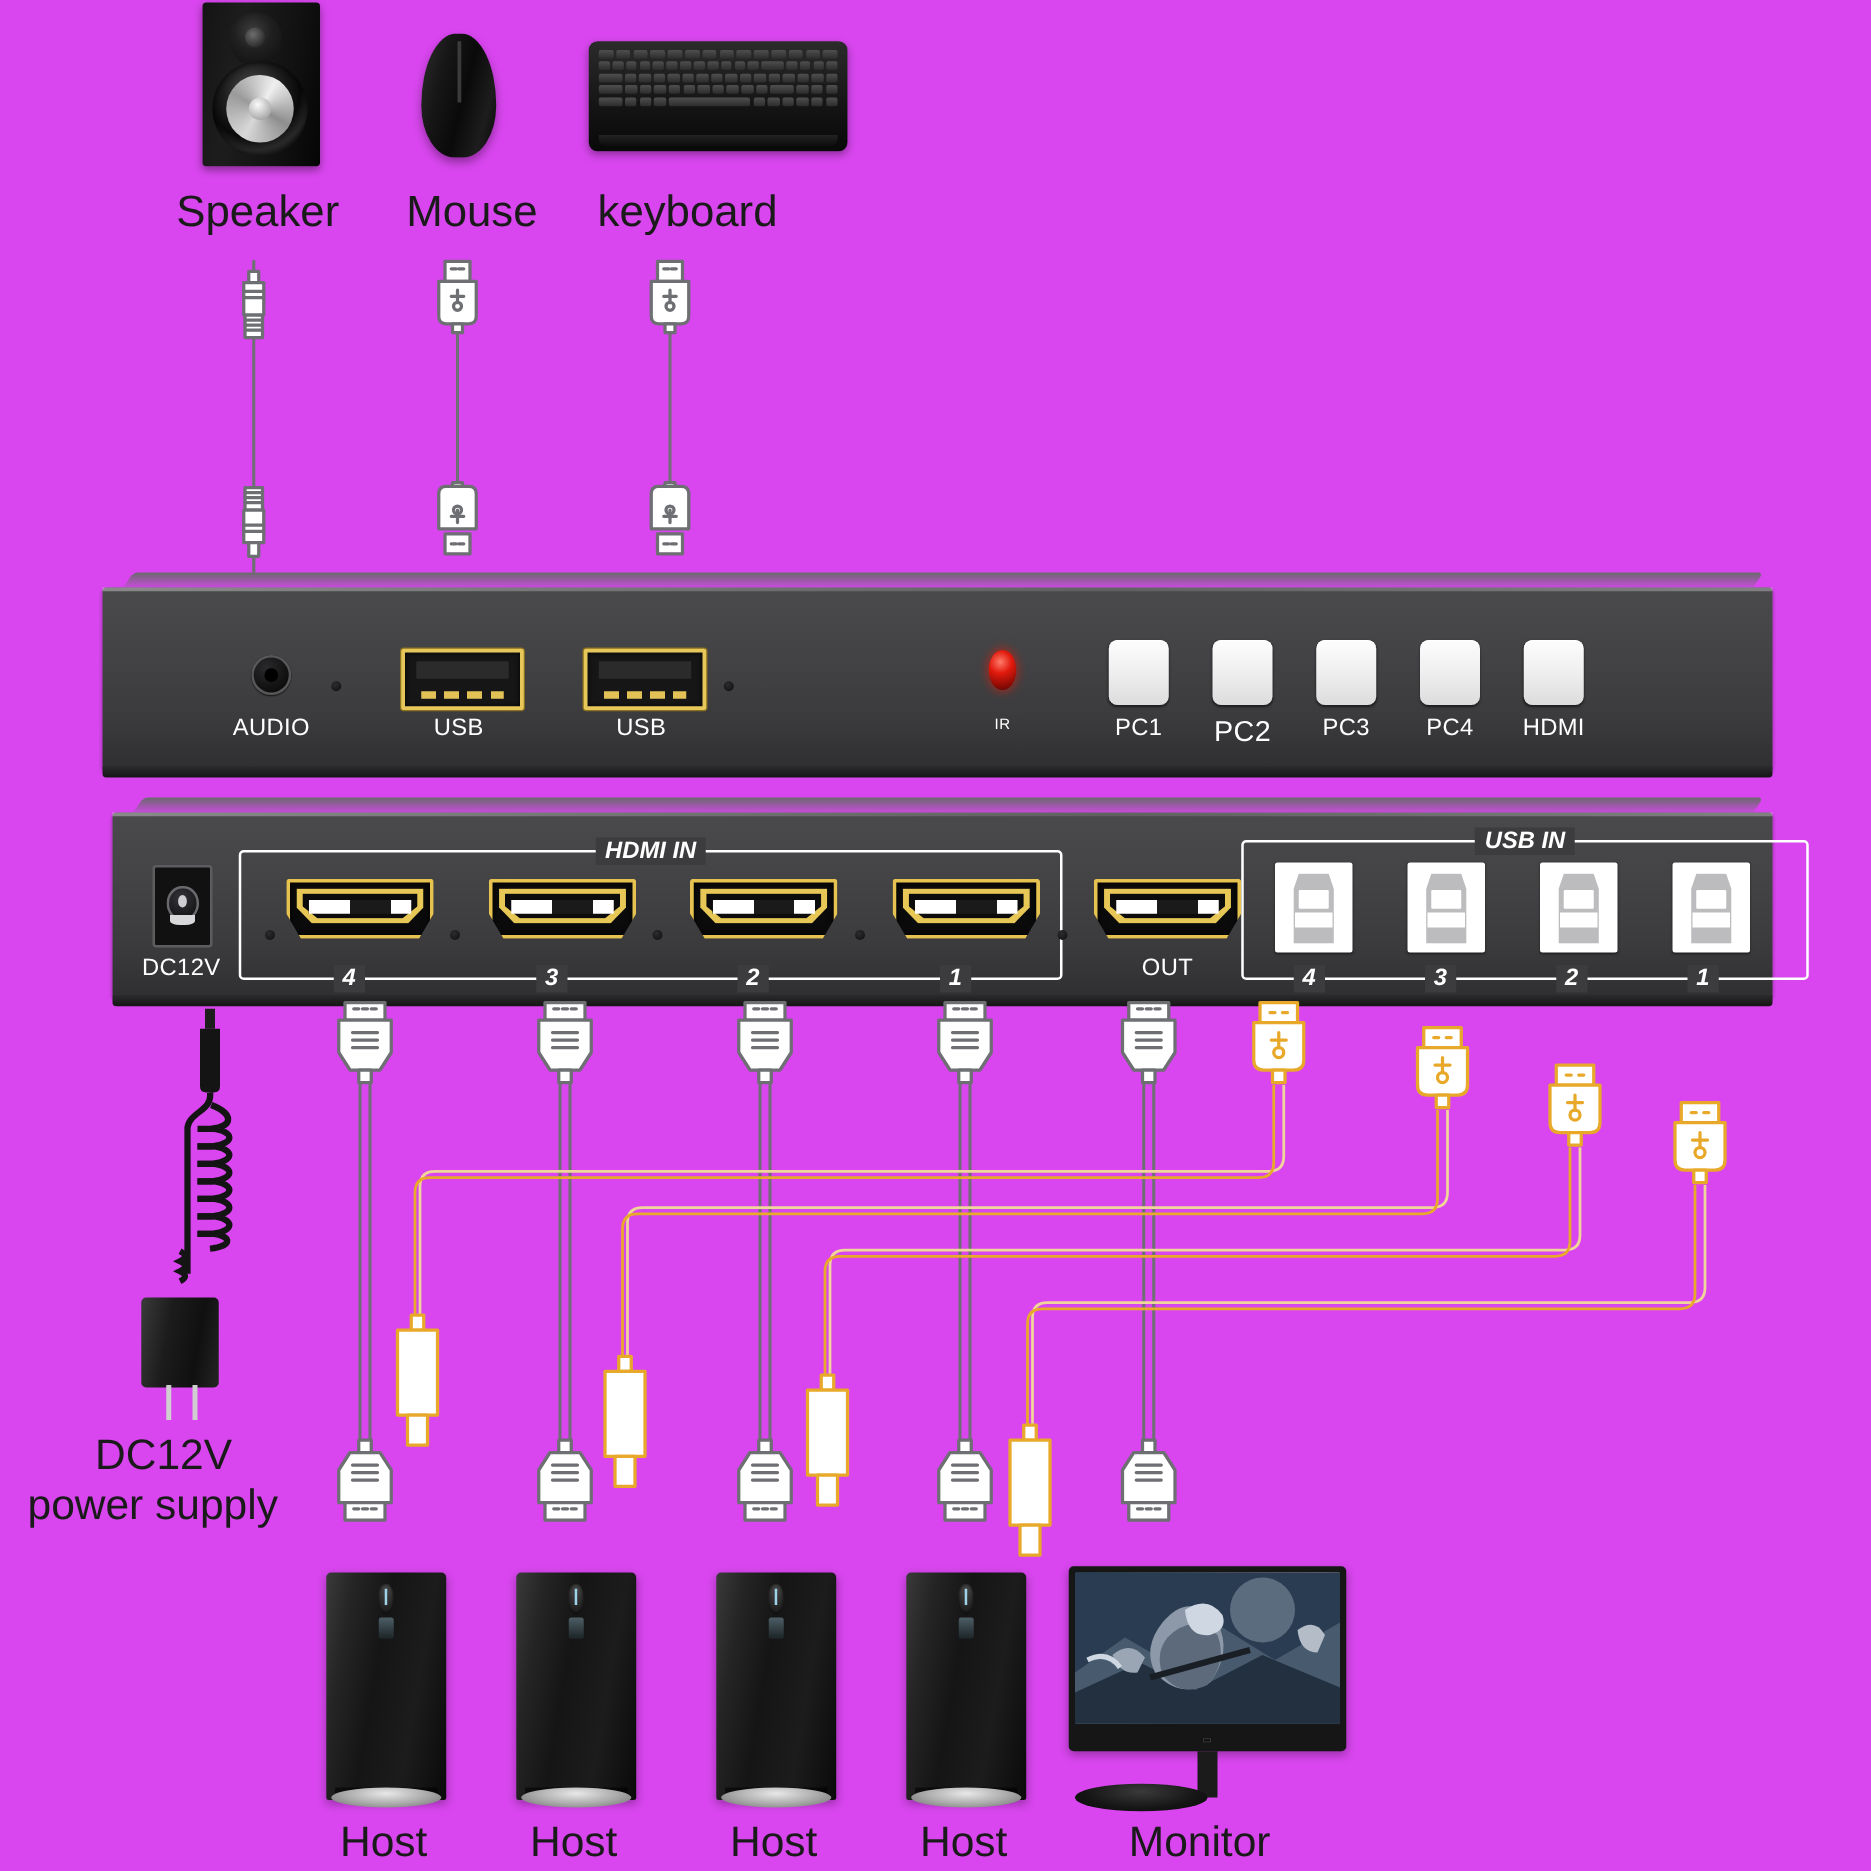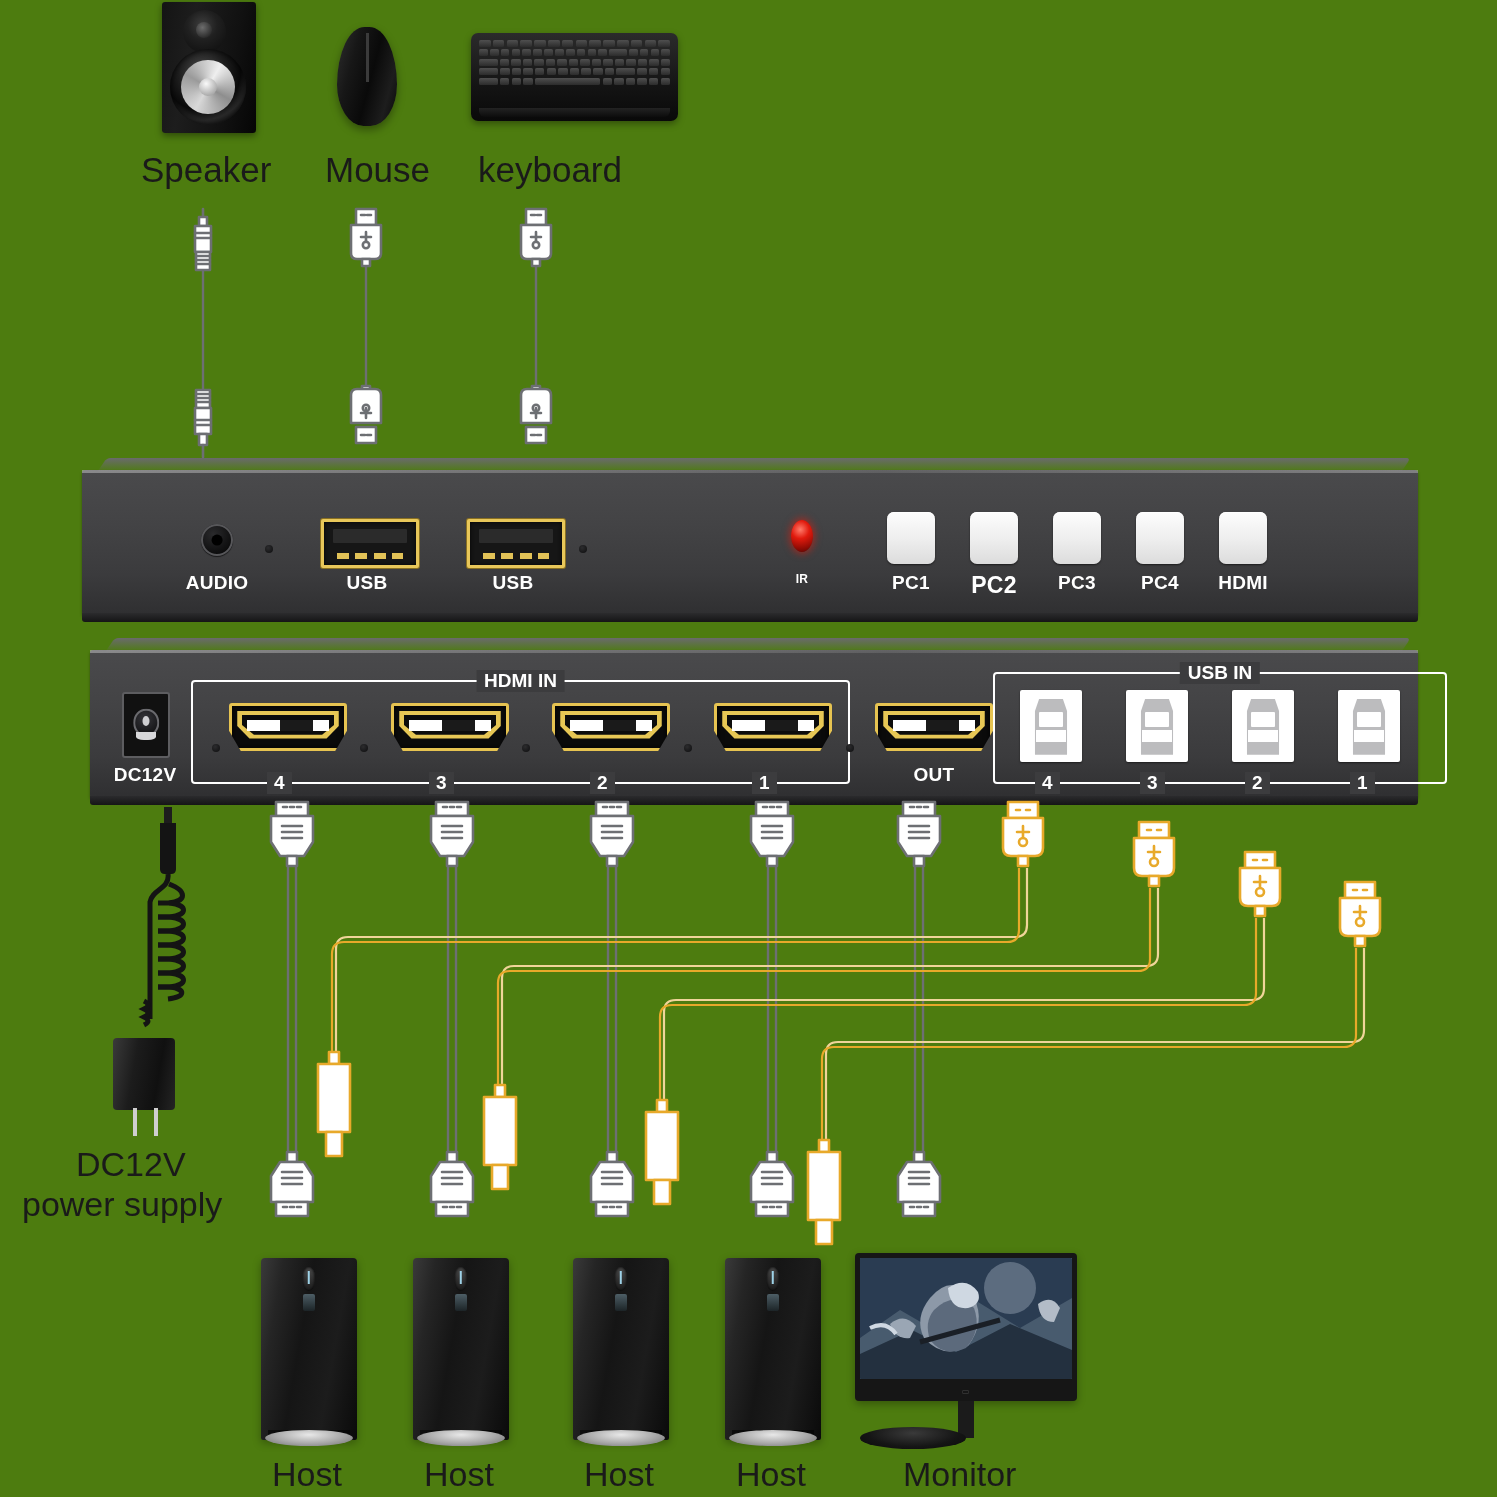--- a/index.html
+++ b/index.html
@@ -1,17 +1,17 @@
 <!DOCTYPE html>
 <html><head>
 <meta charset="utf-8">
 <style>
   html,body{margin:0;padding:0;background:#fff;}
   body{width:1497px;height:1497px;font-family:"Liberation Sans",sans-serif;overflow:hidden;}
-  #stage{position:relative;width:1497px;height:1497px;background:#4d7c0f;}
+  #stage{position:relative;width:1497px;height:1497px;background:#d946ef;}
   .abs{position:absolute;}
   .lbl{position:absolute;color:#1a1a1a;font-family:"Liberation Sans",sans-serif;font-weight:400;white-space:nowrap;}
 
   
   .panel{position:absolute;border-radius:3px;}
   .panel-front{
     background:linear-gradient(180deg,#4a4a4c 0%,#434345 38%,#3b3b3d 72%,#2f2f31 100%);
     box-shadow:0 2px 3px rgba(0,0,0,.35);
   }
   .panel-top-bevel{
@@ -23,21 +23,21 @@
   .panel-bottom-lip{
     position:absolute;left:0;right:0;bottom:-7px;height:9px;
     background:linear-gradient(180deg,#2b2b2d,#151516);
     border-radius:0 0 3px 3px;
   }
   .panel-sheen{
     position:absolute;left:0;right:0;top:0;height:3px;
     background:linear-gradient(90deg,rgba(255,255,255,.35),rgba(255,255,255,.12) 60%,rgba(255,255,255,.3));
   }
 
-  .pt{position:absolute;color:#fff;font-weight:bold;font-family:"Liberation Sans",sans-serif;letter-spacing:.3px;text-align:center;}
+  .pt{position:absolute;color:#fff;font-weight:normal;font-family:"Liberation Sans",sans-serif;letter-spacing:.3px;text-align:center;}
 
   
   .jack{position:absolute;border-radius:50%;
     background:radial-gradient(circle at 38% 32%,#2a2a2c 0%,#121213 55%,#000 100%);
     box-shadow:inset 0 0 0 2px #57575a, 0 1px 1px rgba(0,0,0,.6);}
   .jack:after{content:"";position:absolute;left:50%;top:50%;width:34%;height:34%;
     transform:translate(-50%,-50%);border-radius:50%;background:#000;}
 
   .screw{position:absolute;border-radius:50%;background:radial-gradient(circle at 40% 35%,#2c2c2e,#0d0d0e);}
 
@@ -84,21 +84,21 @@
 
   
   .usbB{position:absolute;background:#fff;border-radius:2px;box-shadow:0 1px 2px rgba(0,0,0,.5);}
   .usbB .g{position:absolute;left:16%;right:16%;top:12%;bottom:10%;
     background:#bcbcbe;
     clip-path:polygon(12% 22%,22% 0,78% 0,88% 22%,88% 100%,12% 100%);}
   .usbB .h{position:absolute;left:30%;right:30%;top:30%;height:22%;background:#fff;border-radius:1px;}
   .usbB .h2{position:absolute;left:26%;right:26%;top:56%;height:16%;background:#fff;}
 
   
-  .grp{position:absolute;border:2px solid #fff;border-radius:4px;}
+  .grp{position:absolute;border:2px solid #fff;border-radius:4px;font-style:italic;}
   .grp .cap{position:absolute;background:#3c3c3e;color:#fff;font-weight:bold;
     font-family:"Liberation Sans",sans-serif;padding:0 8px;white-space:nowrap;}
   .seg-lab{position:absolute;background:#3c3c3e;color:#fff;font-weight:bold;
     font-family:"Liberation Sans",sans-serif;padding:0 7px;white-space:nowrap;}
 
   
   svg.art{position:absolute;overflow:visible;}
   .ln{fill:none;stroke:#6d6f73;stroke-width:2.6;stroke-linecap:round;stroke-linejoin:round;}
   .ln-f{fill:#fff;stroke:#6d6f73;stroke-width:2.6;stroke-linejoin:round;}
   .or{fill:none;stroke:#e8a92a;stroke-width:2.6;stroke-linecap:round;stroke-linejoin:round;}

